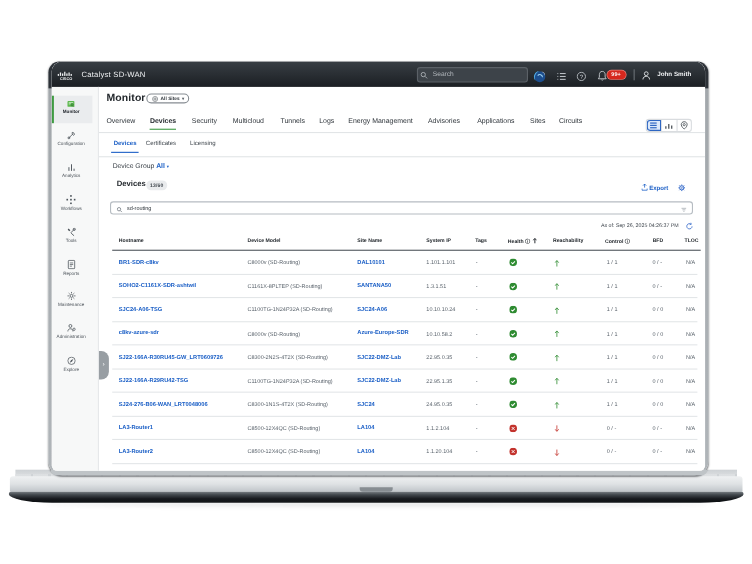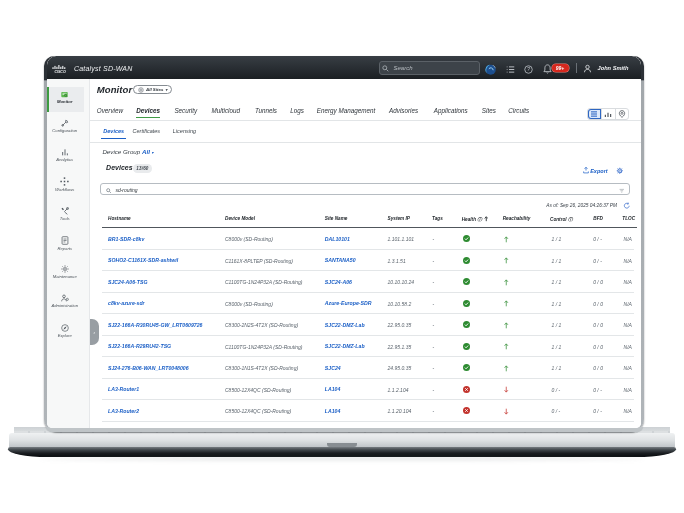--- a/index.html
+++ b/index.html
@@ -1,21 +1,21 @@
 <!DOCTYPE html>
 <html><head><meta charset="utf-8"><style>
 *{margin:0;padding:0;box-sizing:border-box;}
 html,body{width:684px;height:513px;background:#fff;font-family:"Liberation Sans",sans-serif;overflow:hidden;}
 .abs{position:absolute;}
 
 #deck{position:absolute;left:14px;top:427px;width:656px;height:10px;background:linear-gradient(#cdd1d4,#e6e9ea);}
 #deck:before{content:"";position:absolute;left:0;top:4px;width:100%;height:4px;background:repeating-linear-gradient(90deg,#dde0e2 0 14px,#cfd3d6 14px 16px);}
 #screen{position:absolute;left:44px;top:56px;width:600px;height:376px;border-radius:10px 10px 13px 13px;background:linear-gradient(#2c3137 0px,#2c3137 23.5px,#a2a7ab 25px,#b0b5b9 100%);box-shadow:0 1px 1.5px rgba(40,44,48,0.55);}
 #bezelbot{position:absolute;left:1.5px;bottom:0;width:597px;height:5px;background:#bfc4c7;border-radius:0 0 12px 12px;}
-#inner{position:absolute;left:2.5px;top:0;width:594px;height:371.5px;background:#fff;border-radius:9px 9px 5px 5px;overflow:hidden;font-style:italic;}
+#inner{position:absolute;left:2.5px;top:0;width:594px;height:371.5px;background:#fff;border-radius:9px 9px 5px 5px;overflow:hidden;}
 #basefront{position:absolute;left:9px;top:433px;width:666px;height:14px;background:linear-gradient(#eff1f2,#dfe2e4 50%,#c0c5c9);border-radius:3px 3px 0 0;}
 #basedark{position:absolute;left:8px;top:446.5px;width:668px;height:10.5px;background:linear-gradient(#767c81,#41474c 28%,#1a1d21 62%,#0e1114 85%);border-radius:3px 3px 55px 55px / 3px 3px 11px 11px;}
 #notch{position:absolute;left:327px;top:443px;width:30px;height:3.5px;background:#878d92;border-radius:0 0 3px 3px;z-index:5;}
 #shadow{position:absolute;left:40px;top:457px;width:604px;height:3px;background:rgba(120,126,130,0.25);filter:blur(2px);border-radius:50%;}
 
 #nav{position:absolute;left:0;top:0;width:594px;height:23px;background:linear-gradient(#383e44,#1b1f23);border-radius:9px 9px 0 0;}
 #nav .brand{position:absolute;left:27.5px;top:9.3px;font-size:7px;color:#eef0f2;letter-spacing:0.2px;}
 #navsearch{position:absolute;left:332px;top:5px;width:101px;height:14px;background:#3d4349;border:1px solid #5b6167;border-radius:3px;color:#b7bcc1;font-size:6px;line-height:12px;padding-left:14px;}
 
 #side{position:absolute;left:0;top:23px;width:43.5px;height:348.5px;background:#f7f8f8;border-right:1px solid #e6e8ea;}

